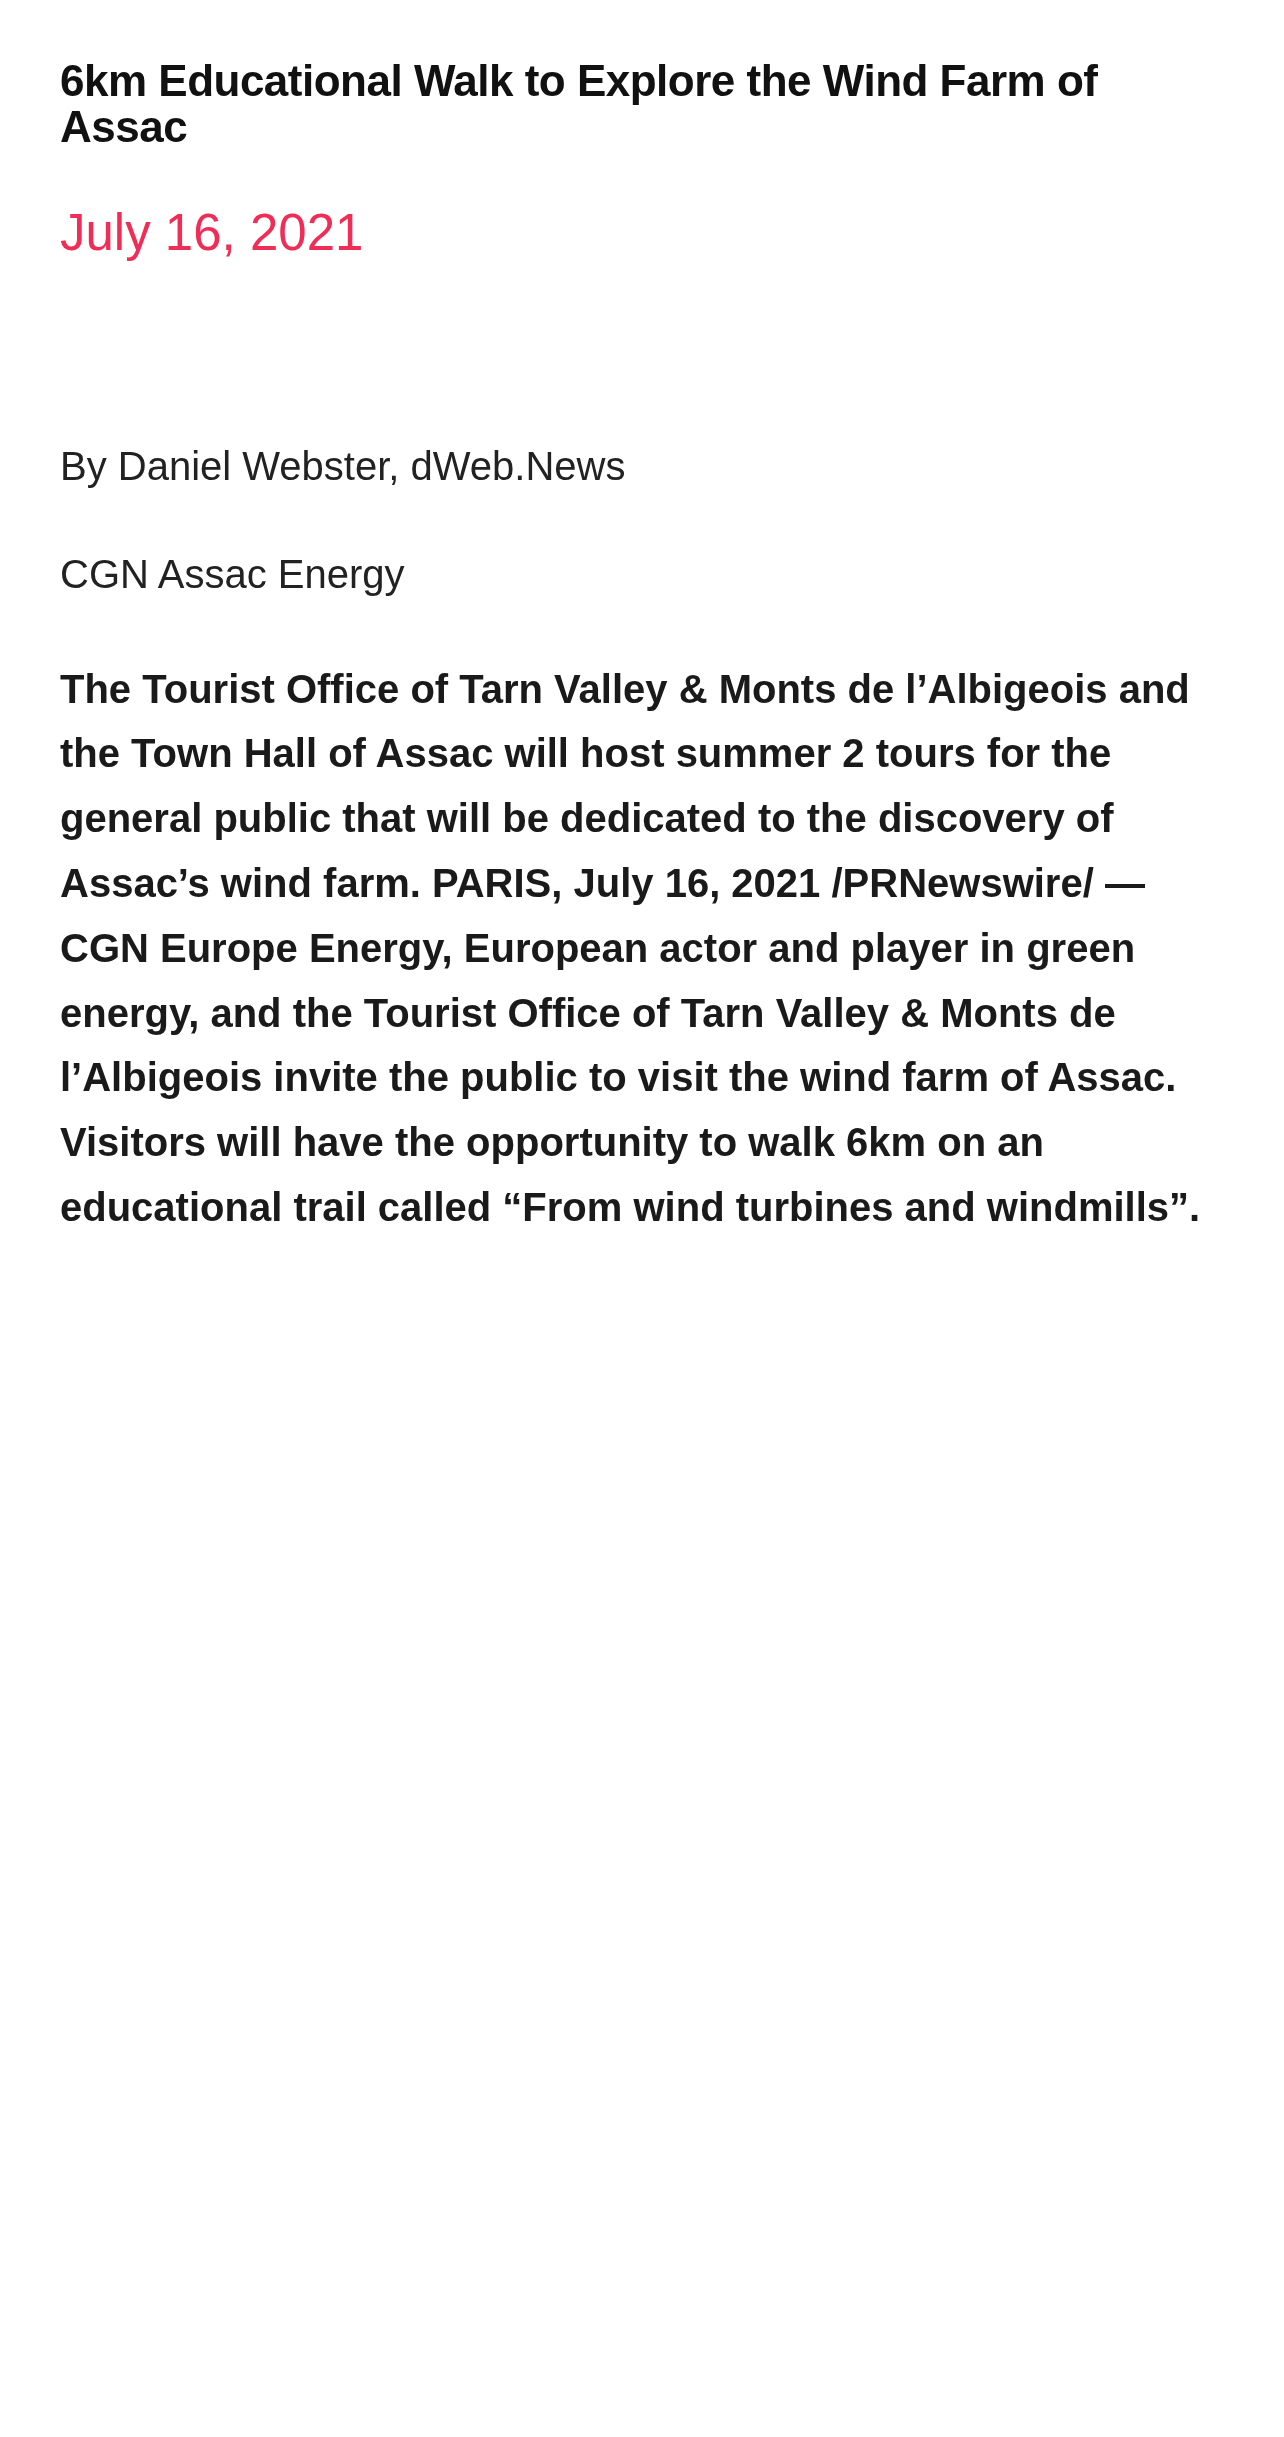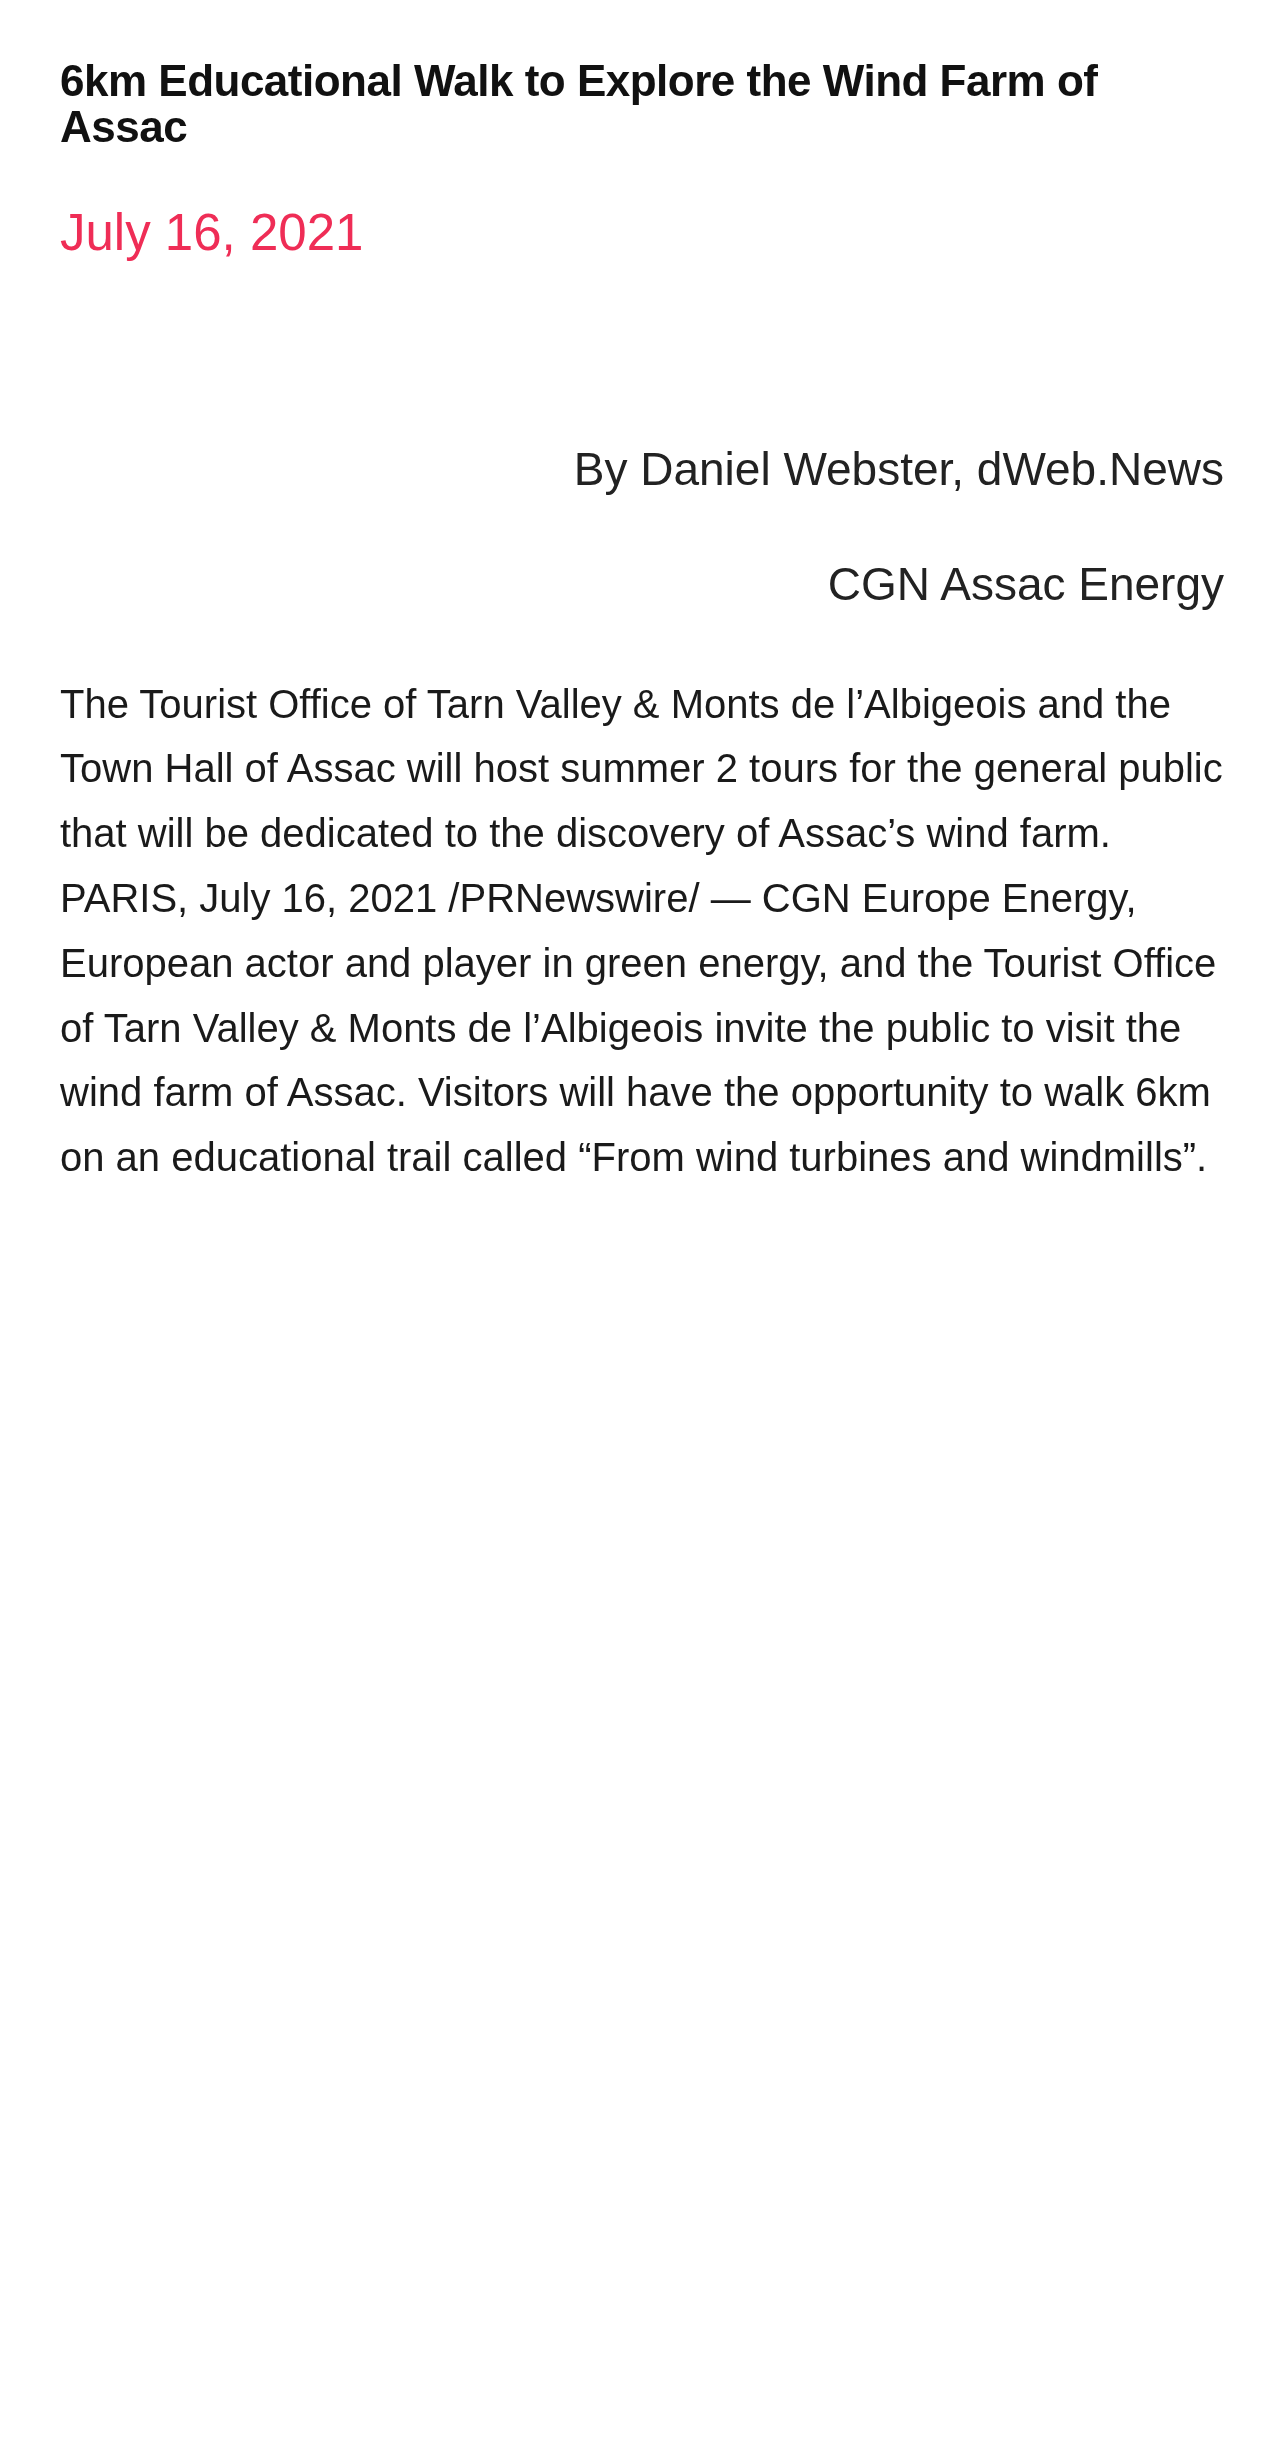--- a/index.html
+++ b/index.html
@@ -38,33 +38,32 @@
   }
   .spacer-block {
     height: 178px;
   }
   .byline-group {
     margin-top: 0;
   }
   .byline,
   .org,
   .timestamp {
-    font-size: 46px;
+    font-size: 40px;
     line-height: 1.25;
     color: #222222;
     margin: 0 0 58px 0;
     font-weight: 400;
-    text-align: right;
   }
   .body-paragraph {
     font-size: 40px;
     line-height: 1.62;
     color: #1a1a1a;
     margin: 0 0 46px 0;
-    font-weight: 400;
+    font-weight: 700;
     max-width: 1170px;
   }
 </style>
 </head>
 <body>
 
 <div class="page">
 
   <h1 class="article-title">6km Educational Walk to Explore the Wind Farm of Assac</h1>
 

